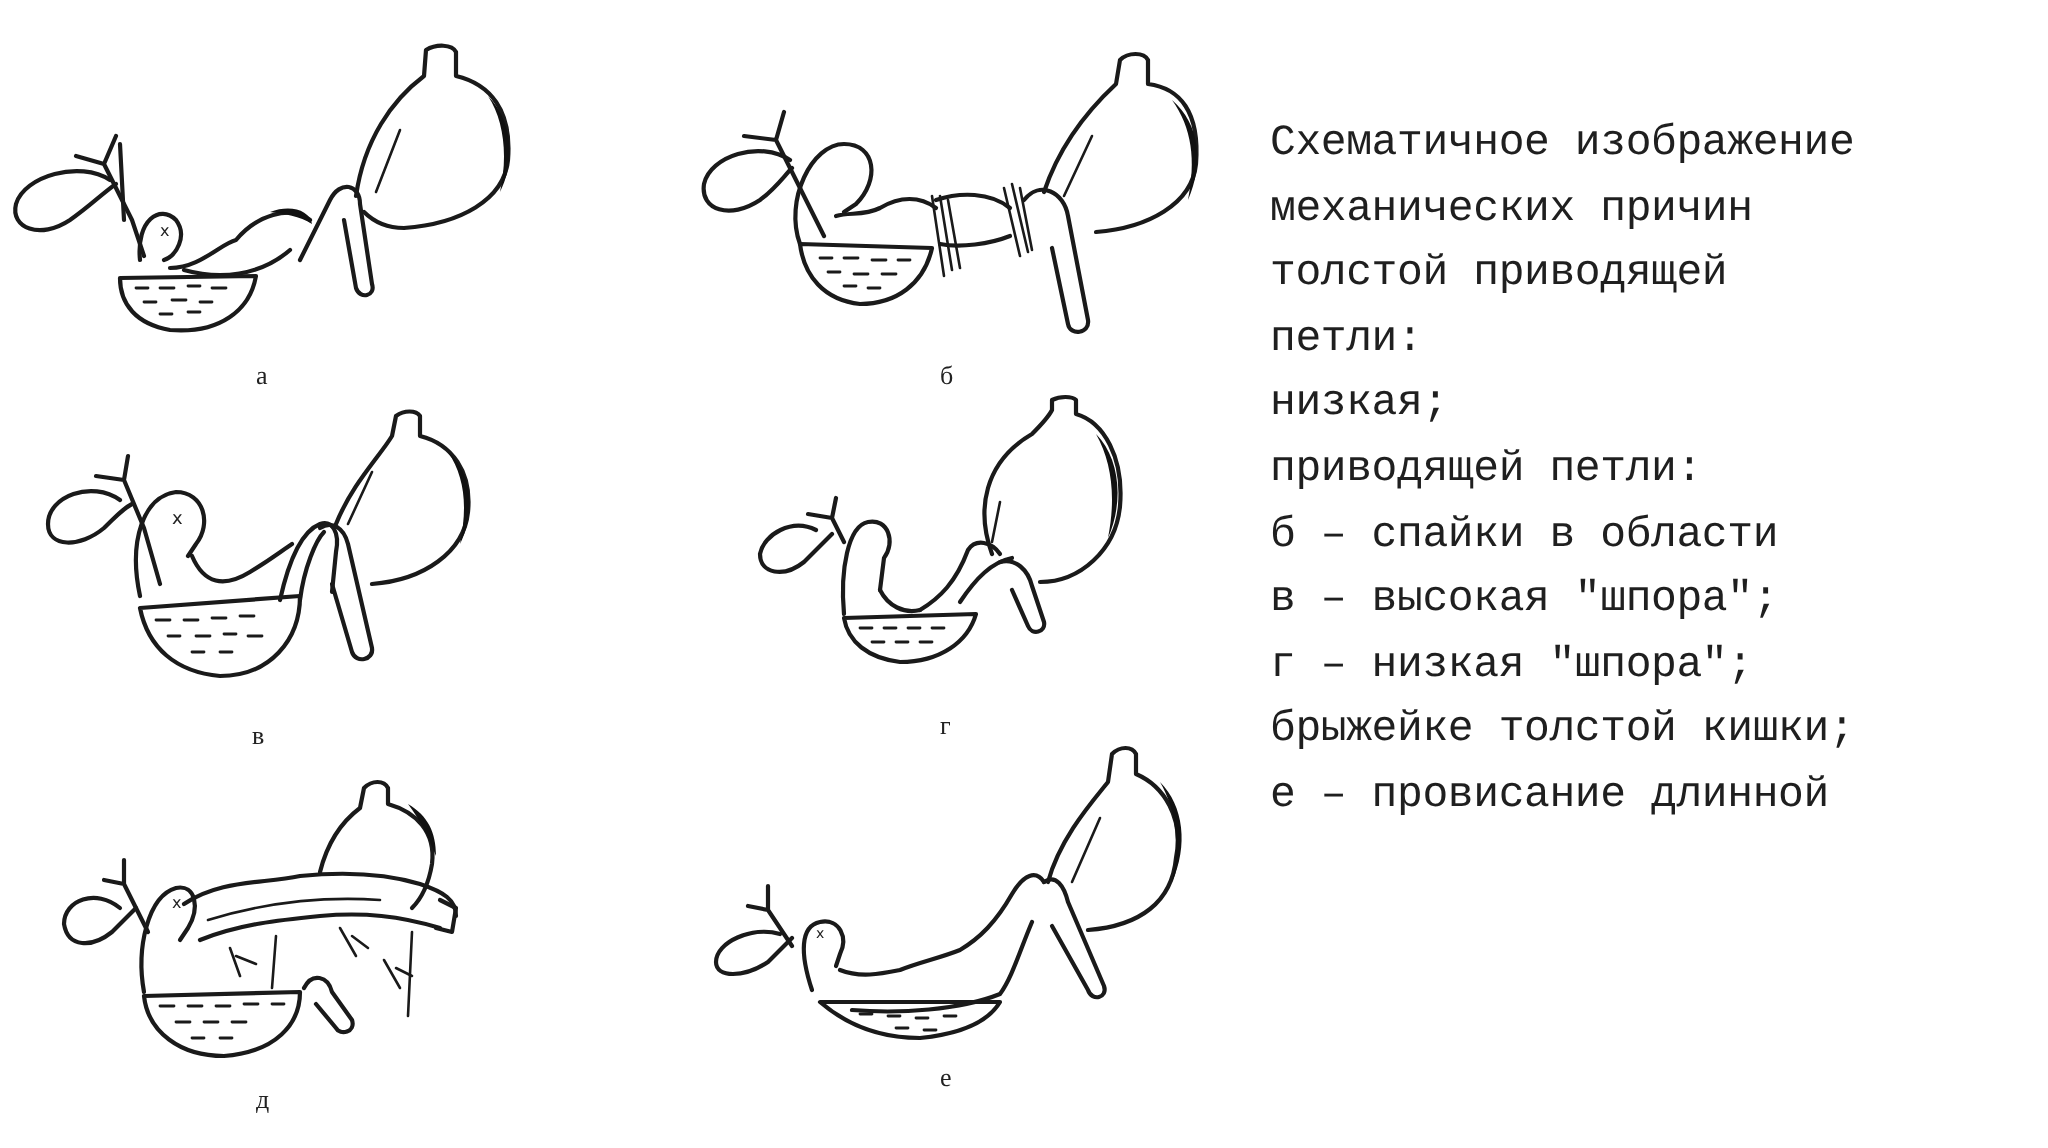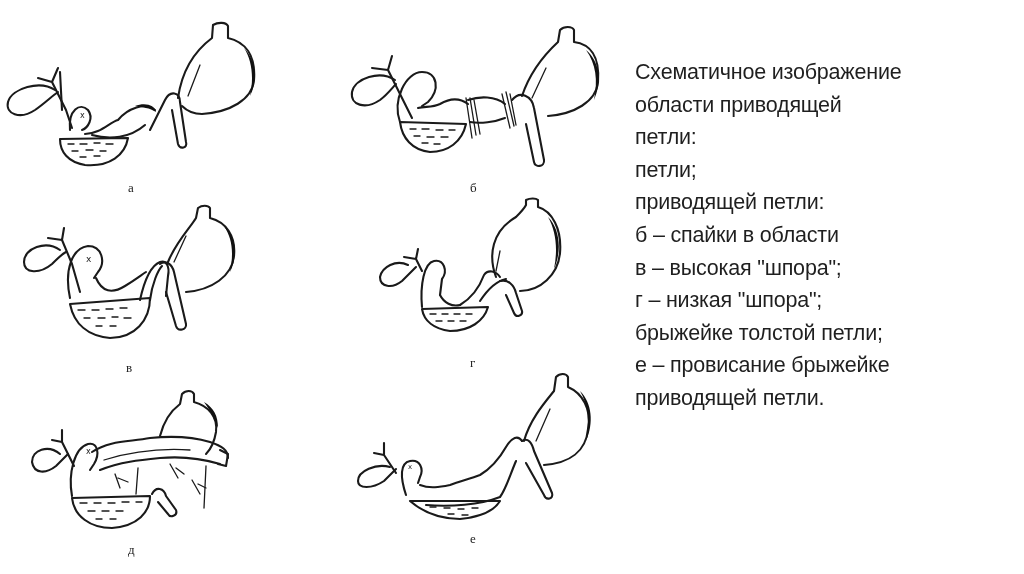--- a/index.html
+++ b/index.html
@@ -3,21 +3,21 @@
 <meta charset="utf-8">
 <style>
   html, body { margin: 0; padding: 0; background: #ffffff; }
   body { width: 1024px; height: 574px; position: relative; overflow: hidden; font-family: "Liberation Sans", "DejaVu Sans", sans-serif; }
   .slide { position: absolute; left: 0; top: 0; width: 1024px; height: 574px; background: #ffffff; }
   .fig { position: absolute; }
   .fig svg { display: block; overflow: visible; }
   .fig-label { position: absolute; font-family: "Liberation Serif", "DejaVu Serif", serif; font-size: 13px; color: #222; }
   .caption {
     position: absolute; left: 635px; top: 56px; width: 380px;
-    font-family: Liberation Sans, sans-serif;
+    font-family: Liberation Mono, monospace;
     font-size: 21.5px; line-height: 32.6px; color: #1f1f1f; letter-spacing: -0.2px;
   }
   .caption div { white-space: nowrap; }
   .ink { fill: none; stroke: #1a1a1a; stroke-width: 2.1; stroke-linecap: round; stroke-linejoin: round; }
   .ink-thin { fill: none; stroke: #1a1a1a; stroke-width: 1.3; stroke-linecap: round; }
   .shade { fill: #111; stroke: none; }
   .dash { stroke: #1a1a1a; stroke-width: 1.4; stroke-linecap: round; }
 </style>
 </head>
 <body>
@@ -230,25 +230,25 @@
 
       <path class="ink" d="M194 76 C200 54 216 36 224 26 L226 12 C230 8 236 8 238 12 L238 22 C252 28 262 44 258 64 C256 86 240 98 214 100"></path>
       <path class="shade" d="M250 26 C262 38 264 58 256 76 C260 56 258 40 250 26 Z"></path>
       <path class="ink-thin" d="M220 44 L206 76"></path>
     </svg>
     <span class="fig-label" style="left:140px;top:166px;">е</span>
   </div>
 
   <div class="caption">
     <div>Схематичное изображение</div>
-    <div>области приводящей</div>
+    <div>механических причин</div>
+    <div>толстой приводящей</div>
     <div>петли:</div>
-    <div>петли;</div>
+    <div>низкая;</div>
     <div>приводящей петли:</div>
     <div>б – спайки в области</div>
     <div>в – высокая "шпора";</div>
     <div>г – низкая "шпора";</div>
-    <div>брыжейке толстой петли;</div>
-    <div>е – провисание брыжейке</div>
-    <div>приводящей петли.</div>
+    <div>брыжейке толстой кишки;</div>
+    <div>е – провисание длинной</div>
   </div>
 
 </div>
 
 </body></html>

